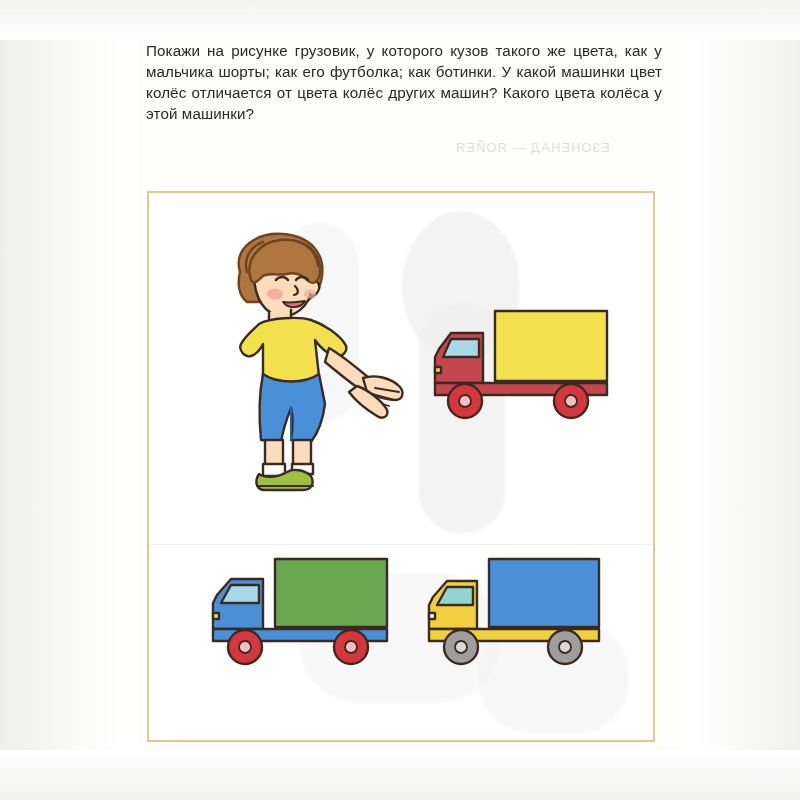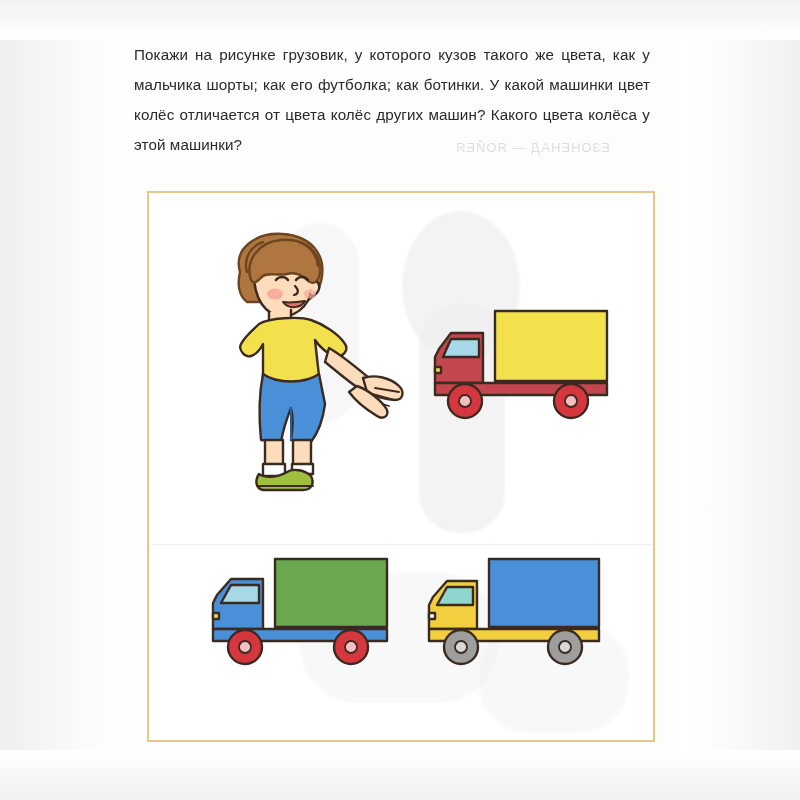--- a/index.html
+++ b/index.html
@@ -40,25 +40,25 @@
   }
   #page-bottom-shade {
     position: absolute;
     left: 0; bottom: 0;
     width: 800px; height: 50px;
     background: linear-gradient(to top, #f1f1f0 0%, #ffffff 100%);
   }
 
   #task-text {
     position: absolute;
-    left: 134px;
+    left: 146px;
     top: 40px;
     width: 516px;
     font-size: 15.2px;
-    line-height: 30px;
+    line-height: 21px;
     color: #2a2a2a;
     text-align: justify;
     letter-spacing: 0.1px;
   }
   #task-text p {
     margin: 0;
     text-align: justify;
     text-align-last: left;
   }
 

